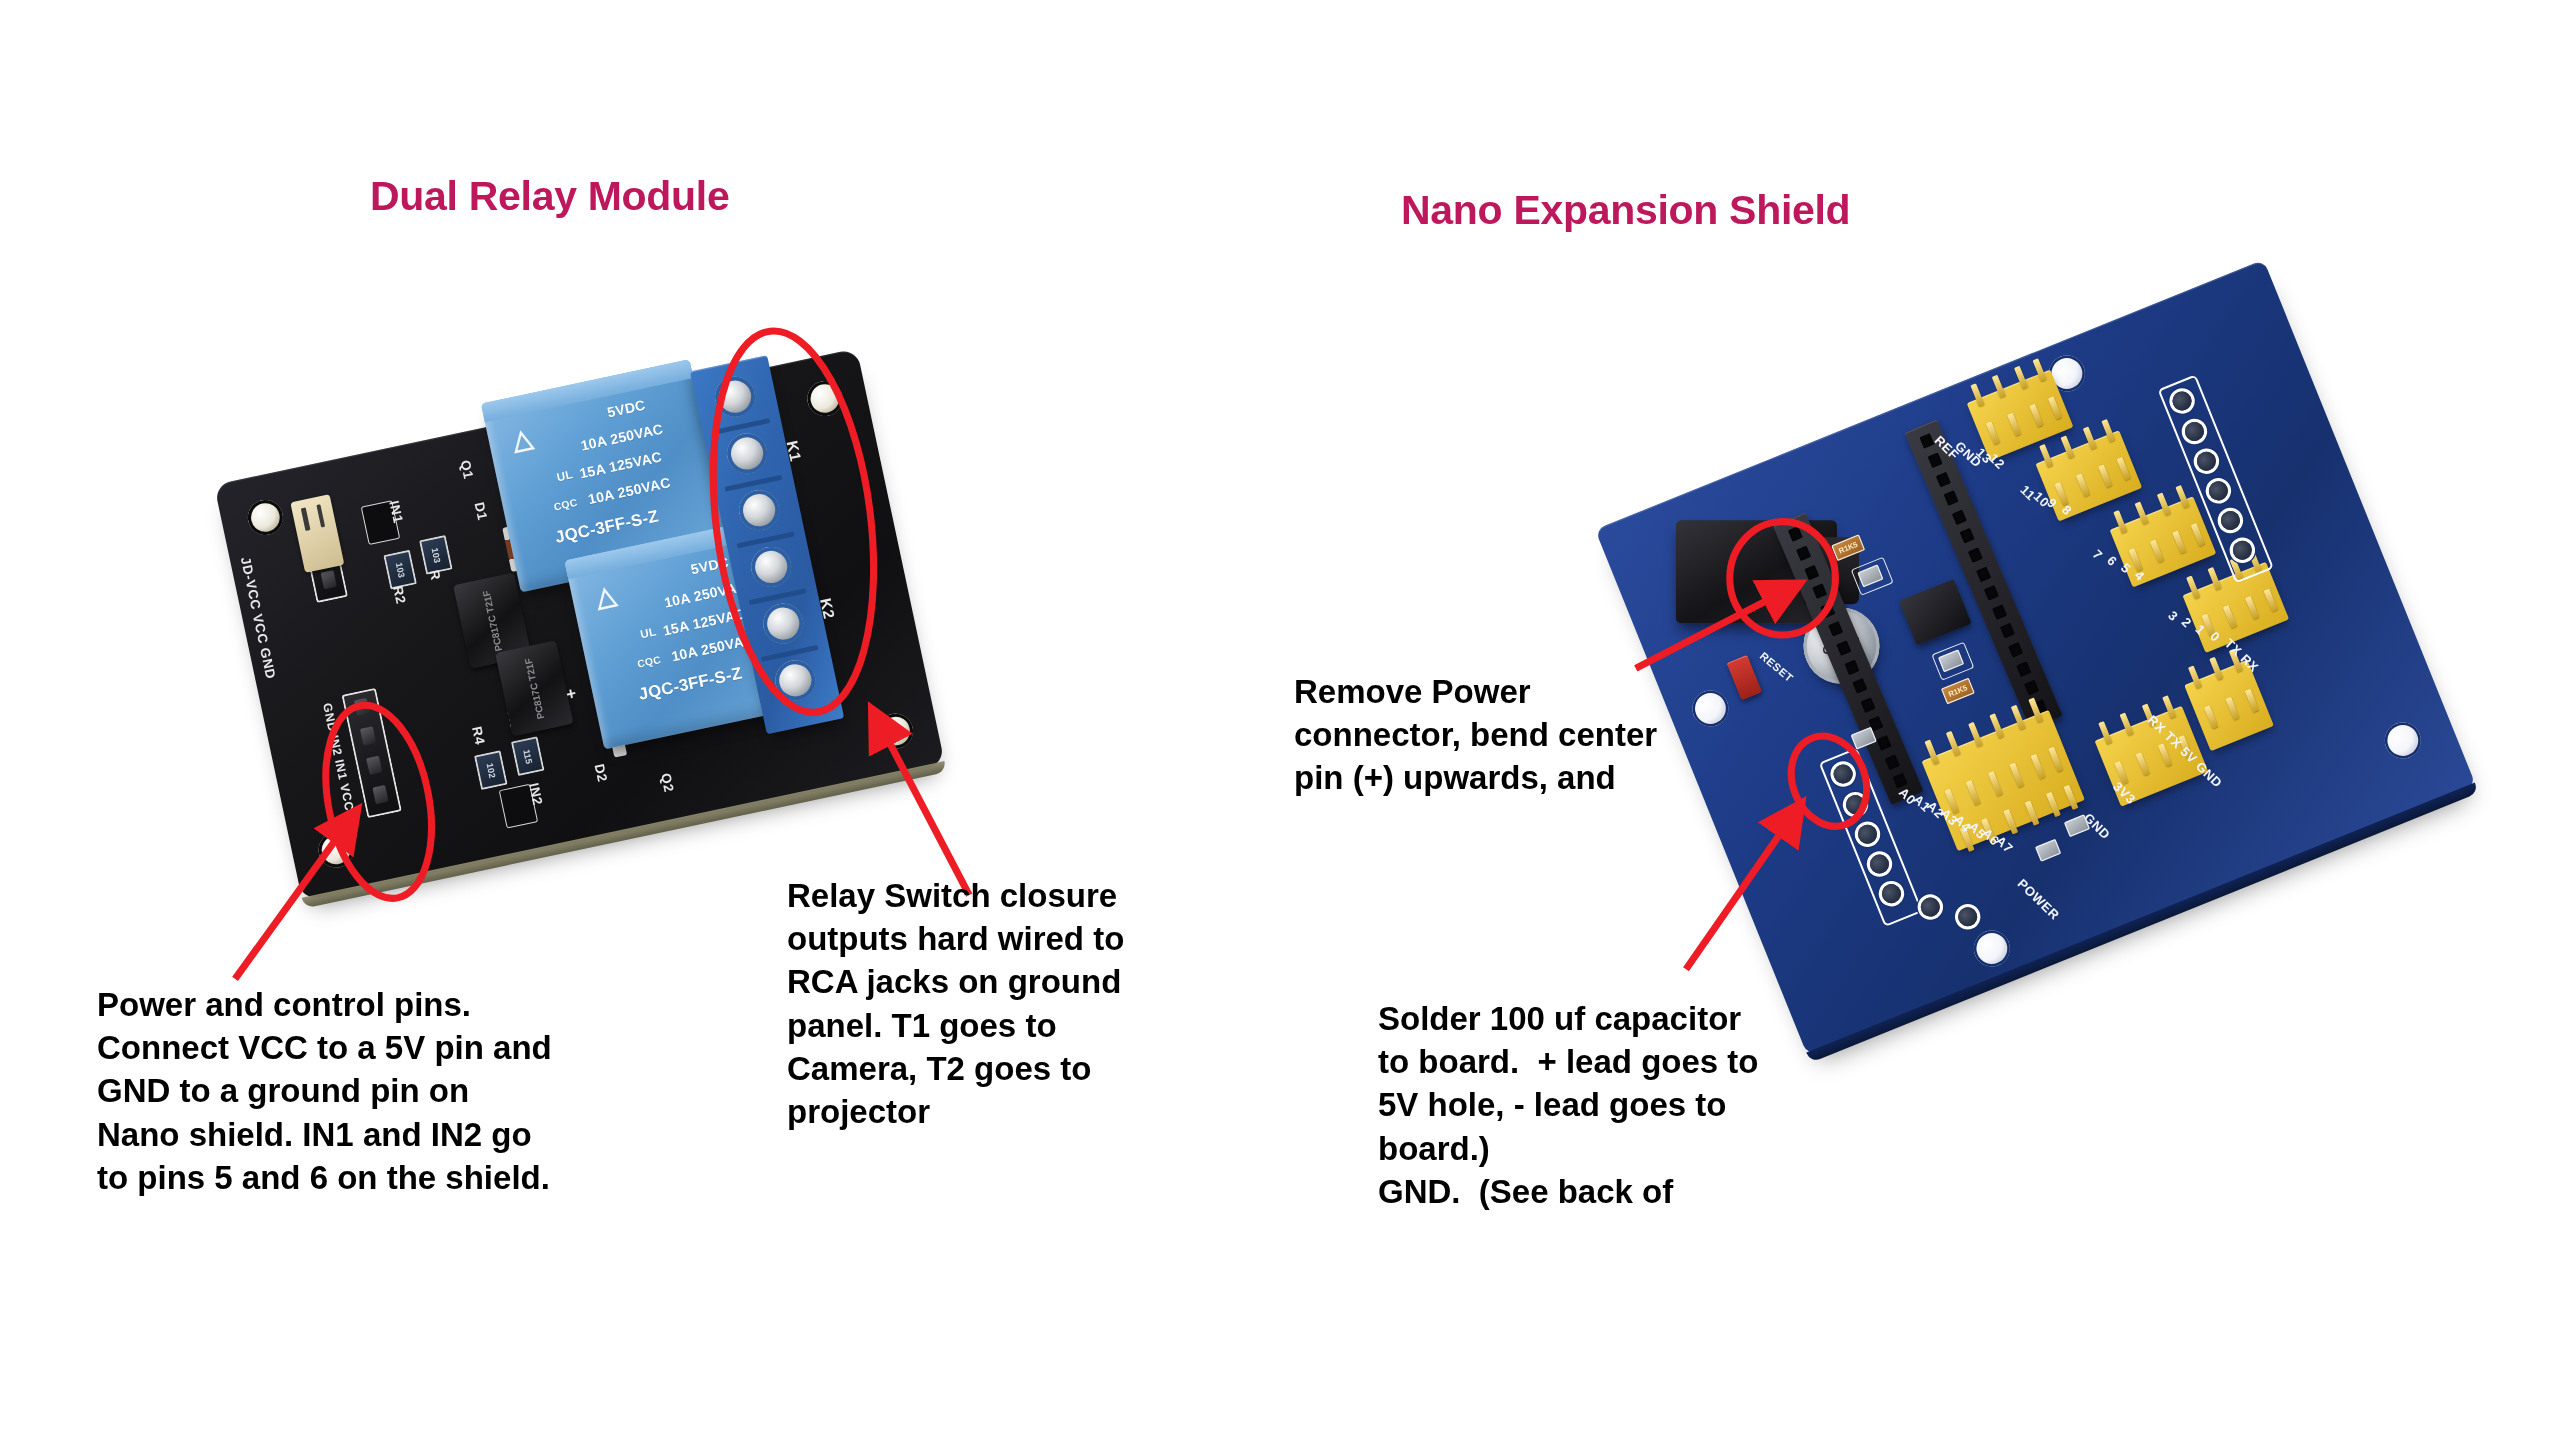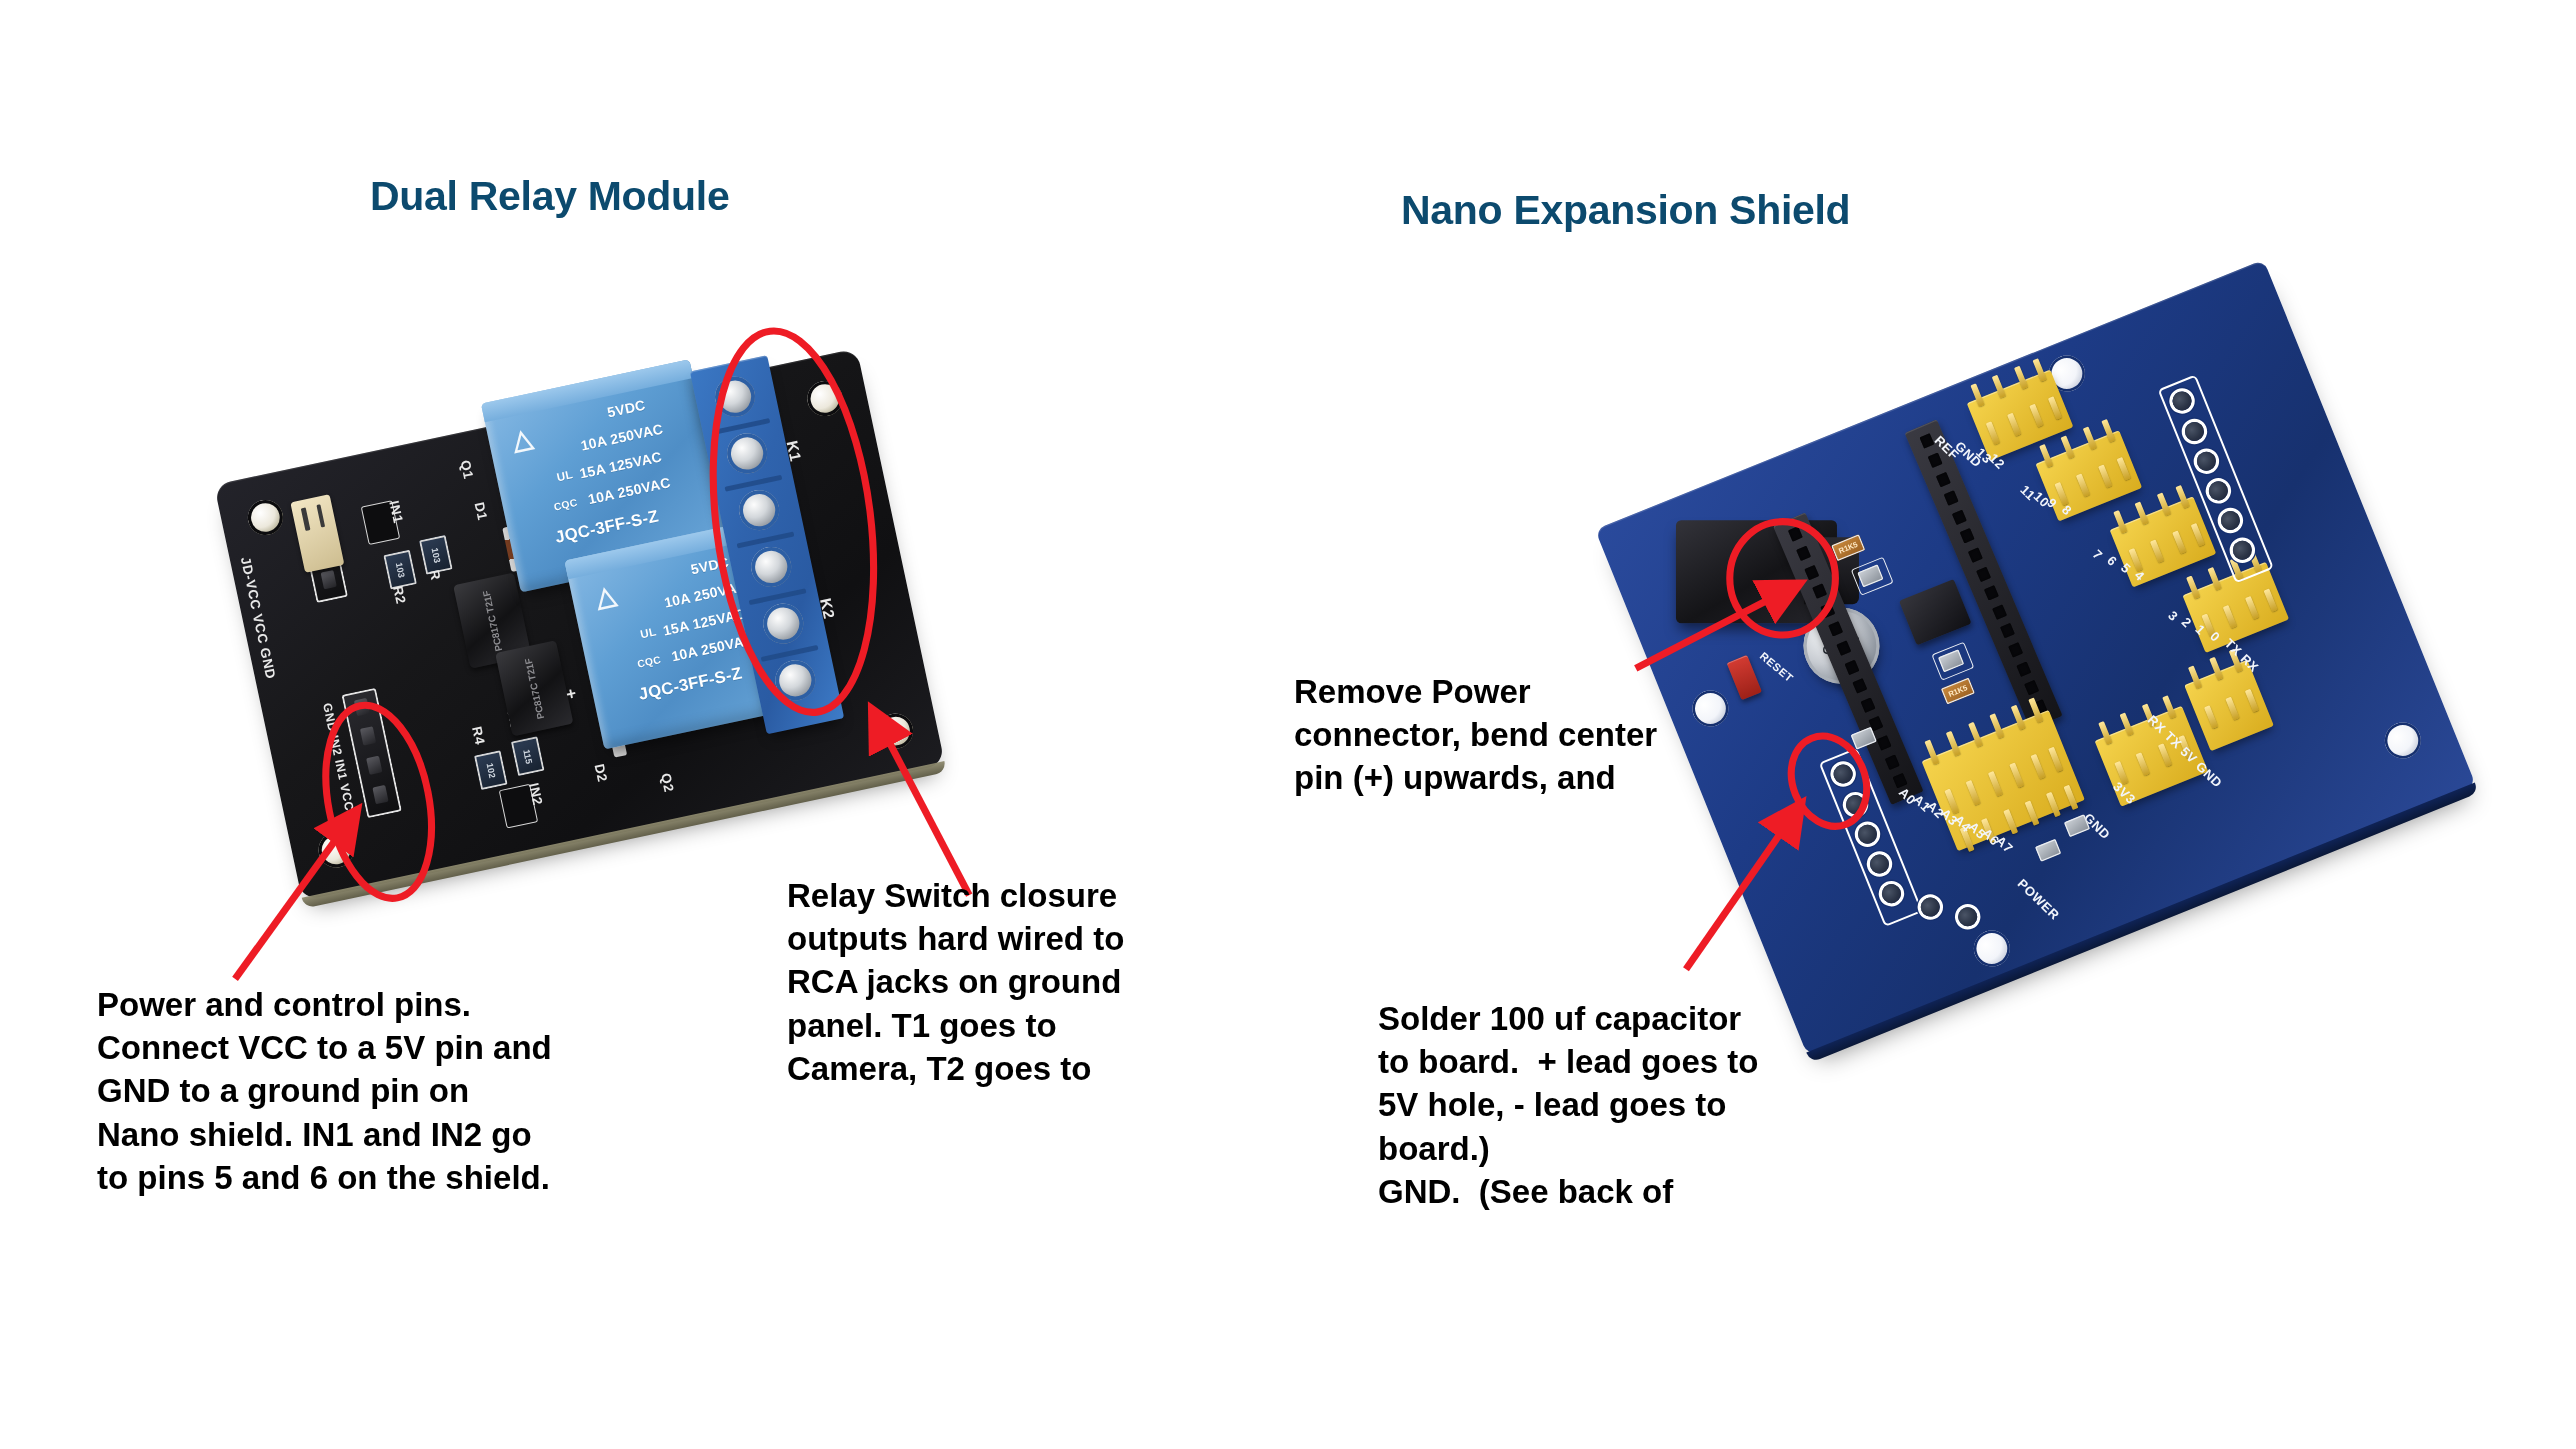--- a/index.html
+++ b/index.html
@@ -3,21 +3,21 @@
 <meta charset="utf-8">
 <style>
   html,body{margin:0;padding:0;background:#ffffff;}
   body{width:2576px;height:1449px;position:relative;overflow:hidden;
        font-family:"Liberation Sans",sans-serif;color:#000;}
 
   .stage{position:absolute;inset:0;}
 
   
   .title{position:absolute;font-weight:bold;font-size:41px;letter-spacing:-0.3px;
-         white-space:nowrap;color:#0c4a6e;}
+         white-space:nowrap;color:#be185d;}
   #title-relay{left:370px;top:173px;}
   #title-shield{left:1401px;top:187px;}
 
   
   .caption{position:absolute;font-weight:bold;font-size:33px;line-height:1.31;color:#000;}
   #cap-power{left:97px;top:983px;width:618px;}
   #cap-relay{left:787px;top:874px;width:464px;}
   #cap-remove{left:1294px;top:670px;width:489px;}
   #cap-solder{left:1378px;top:997px;width:496px;}
   .caption span{display:block;white-space:pre;}
@@ -476,20 +476,21 @@
     <span>Nano shield. IN1 and IN2 go</span>
     <span>to pins 5 and 6 on the shield.</span>
   </div>
 
   <div class="caption" id="cap-relay">
     <span>Relay Switch closure</span>
     <span>outputs hard wired to</span>
     <span>RCA jacks on ground</span>
     <span>panel. T1 goes to</span>
     <span>Camera, T2 goes to</span>
+    <span>projector</span>
   </div>
 
   <div class="caption" id="cap-remove">
     <span>Remove Power</span>
     <span>connector, bend center</span>
     <span>pin (+) upwards, and</span>
   </div>
 
   <div class="caption" id="cap-solder">
     <span>Solder 100 uf capacitor</span>

